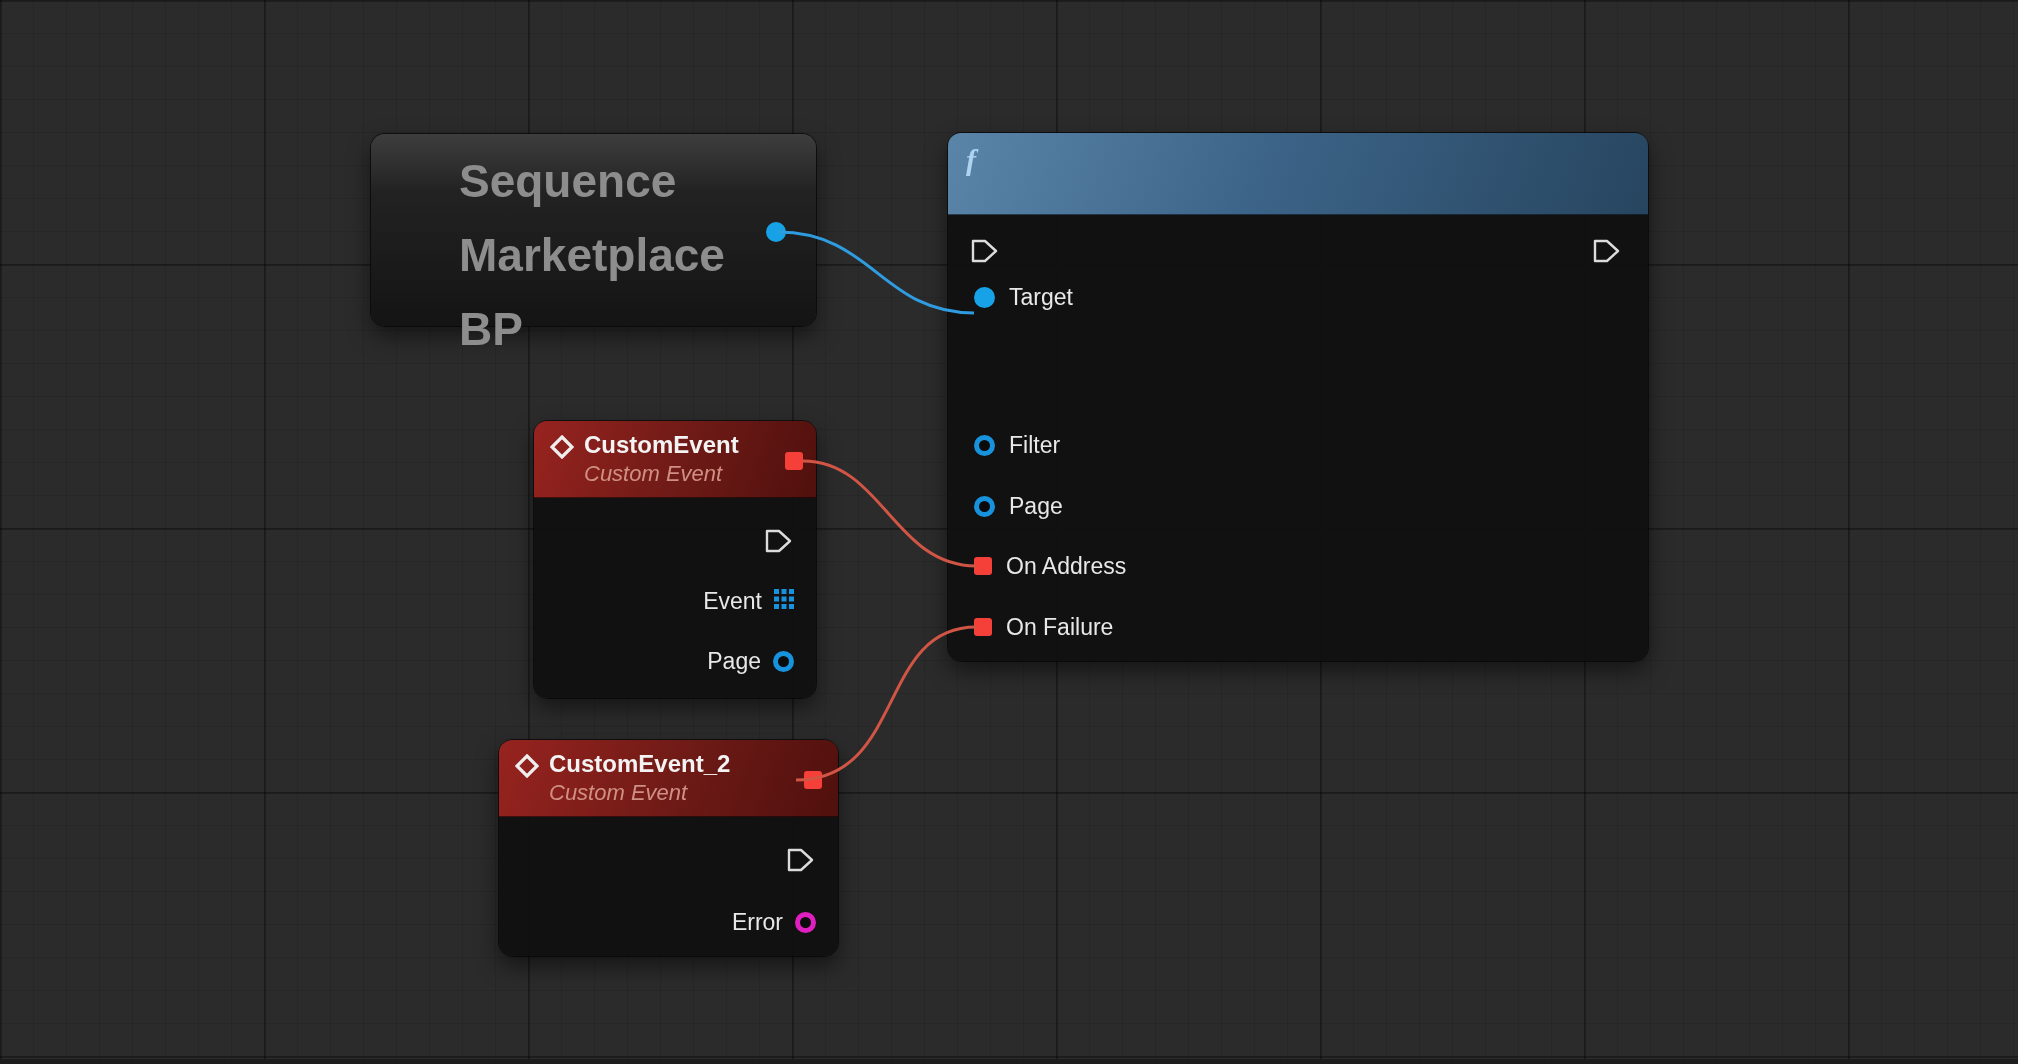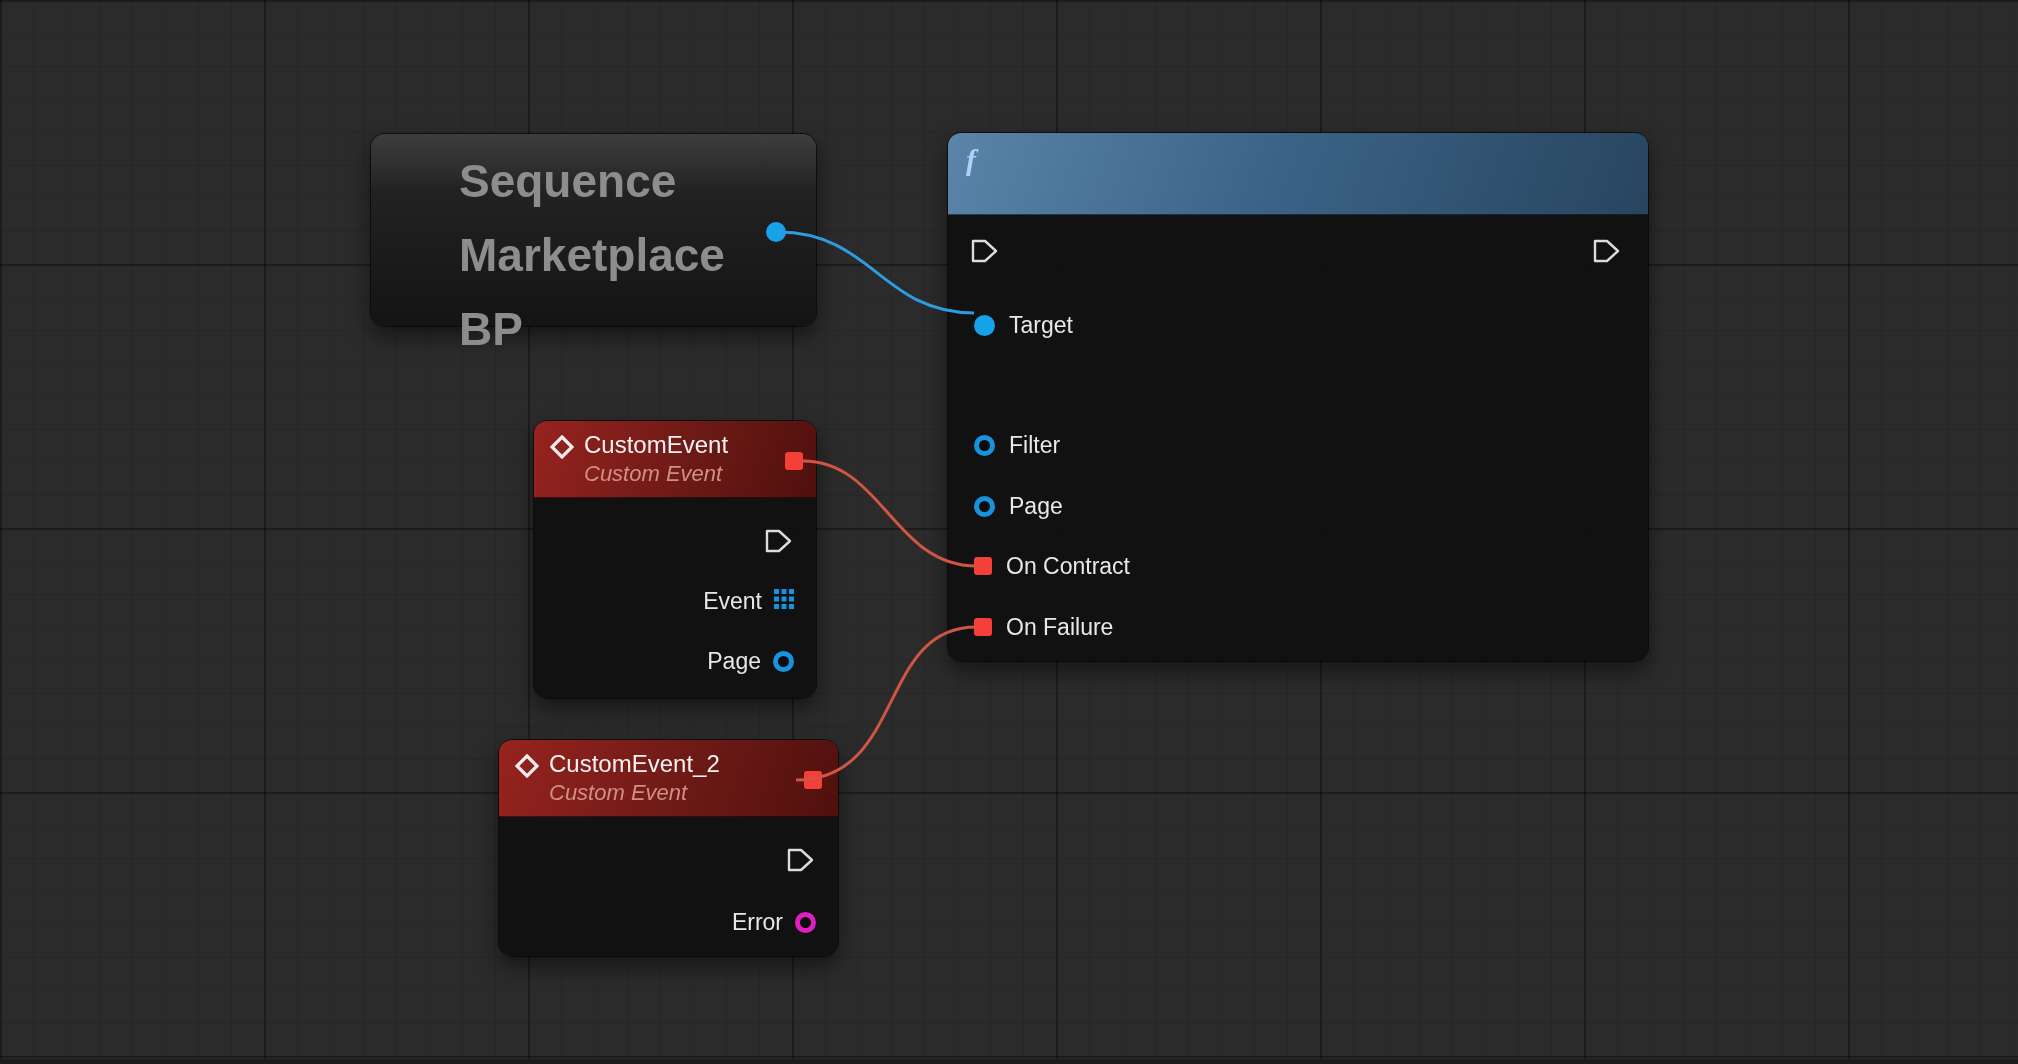--- a/index.html
+++ b/index.html
@@ -57,21 +57,21 @@
     background:rgba(0,0,0,0.25); margin-left:8px; }
 
   
   .node-event { background:rgba(16,16,16,0.94); }
   .node-ce1 { left:534px; top:421px; width:282px; height:277px; }
   .node-ce2 { left:499px; top:740px; width:339px; height:216px; }
   .event-header { height:77px; border-radius:13px 13px 0 0; display:flex; align-items:flex-start;
     padding:11px 14px 0 14px; border-bottom:1px solid rgba(0,0,0,0.55); position:relative;
     background:linear-gradient(110deg,#97231f 0%,#6d1a16 55%,#50100d 100%); }
   .diamond-icon { margin:3px 10px 0 2px; }
-  .etitle { font-size:24px; font-weight:normal; color:#f3f3f3; line-height:26px; }
+  .etitle { font-size:24px; font-weight:bold; color:#f3f3f3; line-height:26px; }
   .esub { font-size:22px; font-style:italic; color:#cf8f83; line-height:31px; }
   .delegate-pin { position:absolute; width:18px; height:18px; border-radius:3px; background:#f5403a; }
   .ce1-delegate { right:13px; top:31px; }
   .ce2-delegate { right:16px; top:31px; }
   .ce-exec-out { right:22px; top:106px; }
   .crow { position:absolute; right:22px; height:36px; display:flex; align-items:center; gap:12px; }
 </style>
 </head>
 <body>
 
@@ -91,35 +91,35 @@
       <svg width="30" height="28" viewBox="0 0 30 28">
         <path d="M3 4 h12 l11 10 -11 10 H3 z" fill="none" stroke="#dcdcdc" stroke-width="2.4" stroke-linejoin="round"></path>
       </svg>
     </div>
     <div class="exec fx-exec-out">
       <svg width="30" height="28" viewBox="0 0 30 28">
         <path d="M3 4 h12 l11 10 -11 10 H3 z" fill="none" stroke="#dcdcdc" stroke-width="2.4" stroke-linejoin="round"></path>
       </svg>
     </div>
 
-    <div class="frow" style="top:174px">
+    <div class="frow" style="top:146px">
       <span class="pin circle fill-blue"></span>
       <span class="plabel">Target</span>
     </div>
     <div class="frow" style="top:294px">
       <span class="pin circle ring-blue"></span>
       <span class="plabel">Filter</span>
     </div>
     <div class="frow" style="top:355px">
       <span class="pin circle ring-blue"></span>
       <span class="plabel">Page</span>
     </div>
     <div class="frow" style="top:415px">
       <span class="pin sq-red"></span>
-      <span class="plabel">On Contract</span>
+      <span class="plabel">On Address</span>
     </div>
     <div class="frow" style="top:476px">
       <span class="pin sq-red"></span>
       <span class="plabel">On Failure</span>
     </div>
   </div>
 
   <div class="node node-event node-ce1">
     <div class="event-header">
       <span class="diamond-icon">

